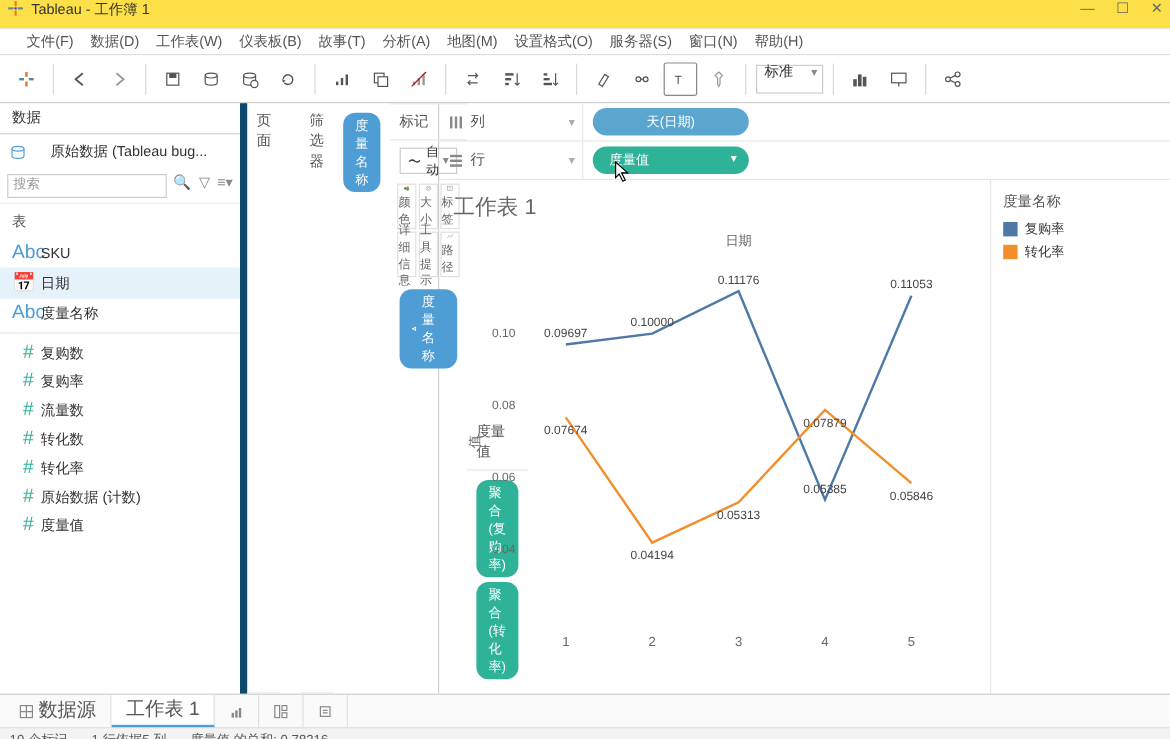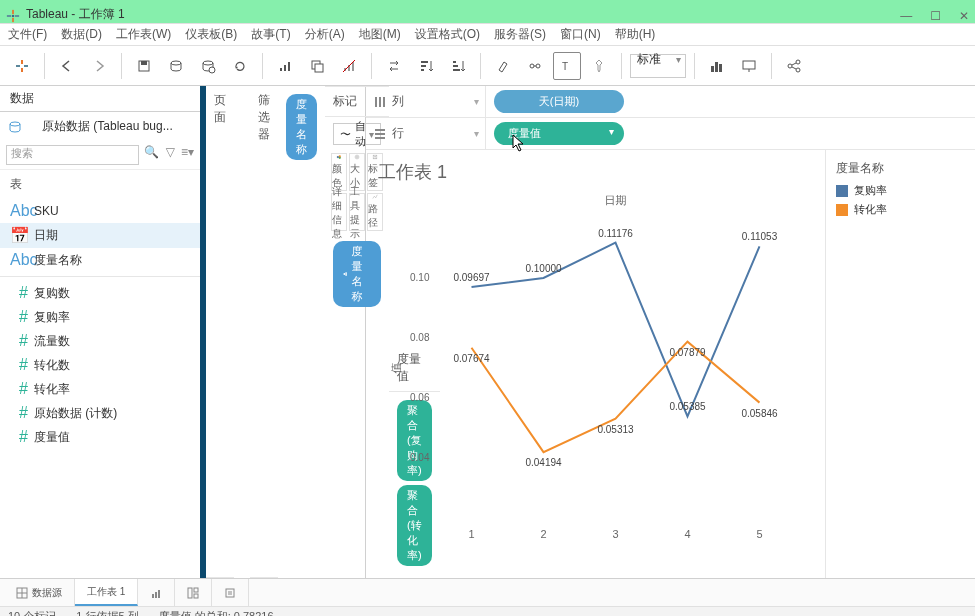--- a/index.html
+++ b/index.html
@@ -1,20 +1,20 @@
 <!DOCTYPE html>
 <html><head>
 <meta charset="utf-8">
 <style>
 * { box-sizing: border-box; margin: 0; padding: 0; font-family: "Microsoft YaHei", Arial, sans-serif; }
 body { width: 975px; height: 616px; background: #fff; font-size: 12px; color: #333; overflow: hidden; }
-.titlebar { height: 24px; display: flex; align-items: flex-end; padding: 0 6px; border-bottom: 1px solid #e0e0e0; background: #86efac; }
+.titlebar { height: 24px; display: flex; align-items: flex-start; padding: 0 6px; border-bottom: 1px solid #e0e0e0; background: #fde047; }
 .titlebar .app-icon { width: 14px; height: 14px; margin-right: 6px; }
 .titlebar .wincontrols { margin-left: auto; display: flex; gap: 18px; color: #666; }
-.menubar { height: 22px; display: flex; align-items: center; gap: 14px; padding: 0 8px; color: #555; border-bottom: 1px solid #e0e0e0; }
+.menubar { height: 22px; display: flex; align-items: center; gap: 14px; padding: 0 22px; color: #555; border-bottom: 1px solid #e0e0e0; }
 .toolbar { height: 40px; display: flex; align-items: center; padding: 0 8px; border-bottom: 1px solid #d0d0d0; gap: 4px; }
 .toolbar .sep { width: 1px; height: 26px; background: #d8d8d8; margin: 0 4px; }
 .tbtn { width: 28px; height: 28px; display: flex; align-items: center; justify-content: center; color: #555; border-radius: 2px; }
 .tbtn svg { width: 16px; height: 16px; }
 .select-std { height: 24px; border: 1px solid #ccc; padding: 0 16px 12px 6px; display: flex; align-items: center; font-size: 12px; position: relative; min-width: 56px; }
 .select-std:after { content: "▾"; position: absolute; right: 4px; color: #888; font-size: 10px; }
 
 .main { display: flex; height: 492px; }
 .leftpane { width: 206px; border-right: 6px solid #0c4a6e; display: flex; flex-direction: column; }
 .lp-tabs { display: flex; border-bottom: 1px solid #d0d0d0; height: 26px; }
@@ -62,21 +62,21 @@
 
 .chart-area { flex: 1; display: flex; }
 .chart { flex: 1; padding: 10px 12px; position: relative; }
 .chart-title { font-size: 18px; color: #666; font-weight: 300; margin-bottom: 4px; }
 .legend { width: 150px; border-left: 1px solid #e6e6e6; padding: 10px; }
 .legend-title { font-size: 12px; color: #555; margin-bottom: 6px; }
 .legend-item { display: flex; align-items: center; gap: 6px; font-size: 11px; margin-bottom: 4px; }
 .legend-swatch { width: 12px; height: 12px; }
 
 .bottombar { height: 28px; border-top: 1px solid #d0d0d0; display: flex; align-items: center; padding: 0 4px; gap: 0; background: #fafafa; }
-.btab { padding: 0 12px; height: 100%; display: flex; align-items: center; gap: 4px; border-right: 1px solid #e0e0e0; font-size: 10px; color: #555; }
+.btab { padding: 0 12px; height: 100%; display: flex; align-items: center; gap: 4px; border-right: 1px solid #e0e0e0; font-size: 16px; color: #555; }
 .btab.active { background: #fff; border-bottom: 2px solid #4e9dd5; }
 .statusbar { height: 20px; display: flex; align-items: center; padding: 0 8px; gap: 20px; font-size: 11px; color: #555; background: #f3f3f3; border-top: 1px solid #e0e0e0; }
 
 .svgchart { width: 100%; height: 360px; }
 .datalabel { font-size: 10px; fill: #444; }
 </style>
 </head>
 <body>
 
 <div class="titlebar">

